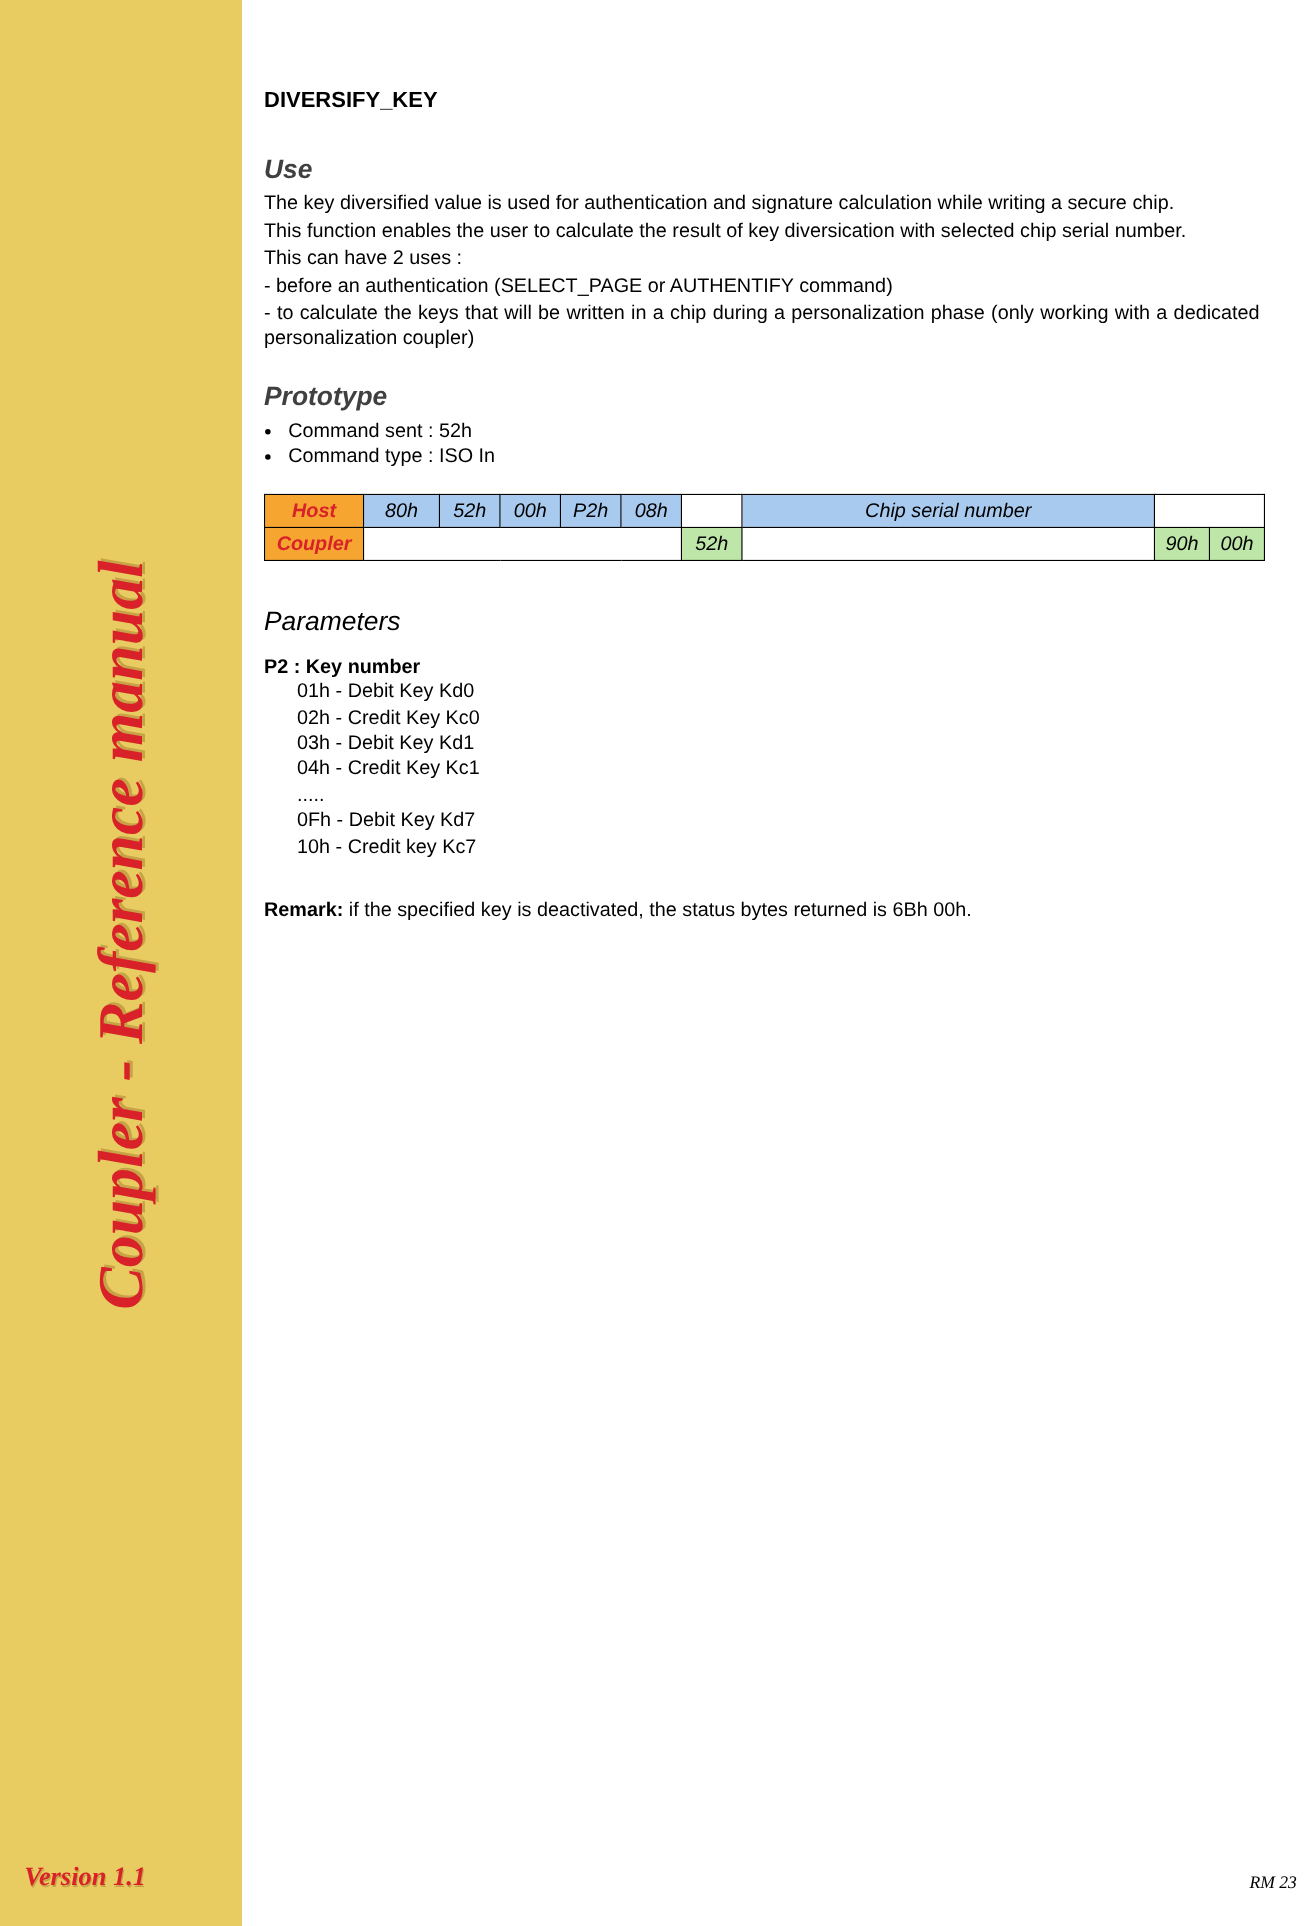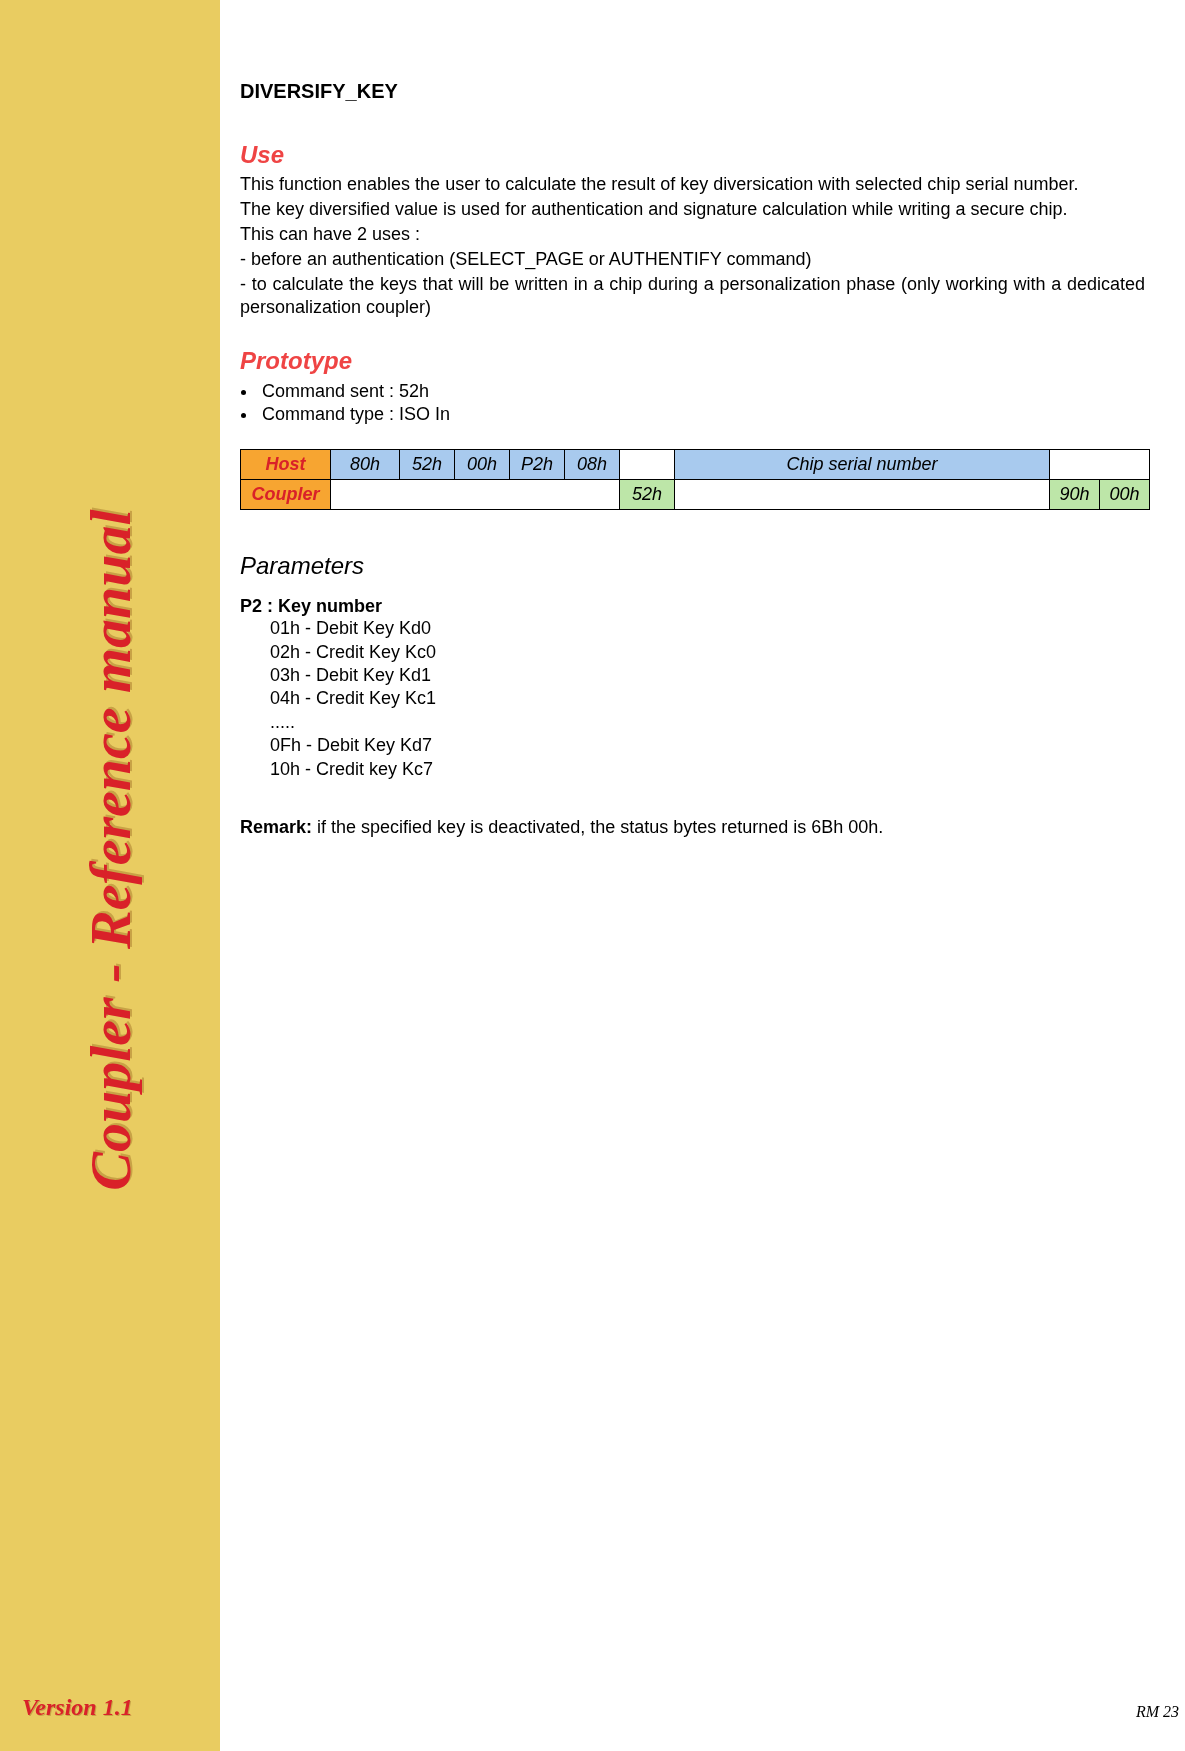--- a/index.html
+++ b/index.html
@@ -51,21 +51,21 @@
     top: 80px;
     width: 925px;
     padding-right: 20px;
   }
   h1.page-title {
     font-size: 20px;
     font-weight: bold;
     margin: 0 0 38px 0;
   }
   h2.section-blue {
-    color: #ef4444;
+    color: #404040;
     font-style: italic;
     font-weight: bold;
     font-size: 24px;
     margin: 0 0 4px 0;
   }
   h3.section-plain {
     font-style: italic;
     font-size: 24px;
     margin: 42px 0 16px 0;
     font-weight: normal;
@@ -137,22 +137,22 @@
 <body>
 
 <div class="sidebar-bg"></div>
 <div class="sidebar-title">Coupler - Reference manual</div>
 <div class="version">Version 1.1</div>
 
 <div class="content">
   <h1 class="page-title">DIVERSIFY_KEY</h1>
 
   <h2 class="section-blue">Use</h2>
+  <p class="body">The key diversified value is used for authentication and signature calculation while writing a secure chip.</p>
   <p class="body">This function enables the user to calculate the result of key diversication with selected chip serial number.</p>
-  <p class="body">The key diversified value is used for authentication and signature calculation while writing a secure chip.</p>
   <p class="body">This can have 2 uses :</p>
   <p class="body">- before an authentication (SELECT_PAGE or AUTHENTIFY command)</p>
   <p class="body">- to calculate the keys that will be written in a chip during a personalization phase (only working with a dedicated personalization coupler)</p>
 
   <h2 class="section-blue" style="margin-top:28px;">Prototype</h2>
   <ul class="bullets">
     <li>Command sent : 52h</li>
     <li>Command type : ISO In</li>
   </ul>
 

